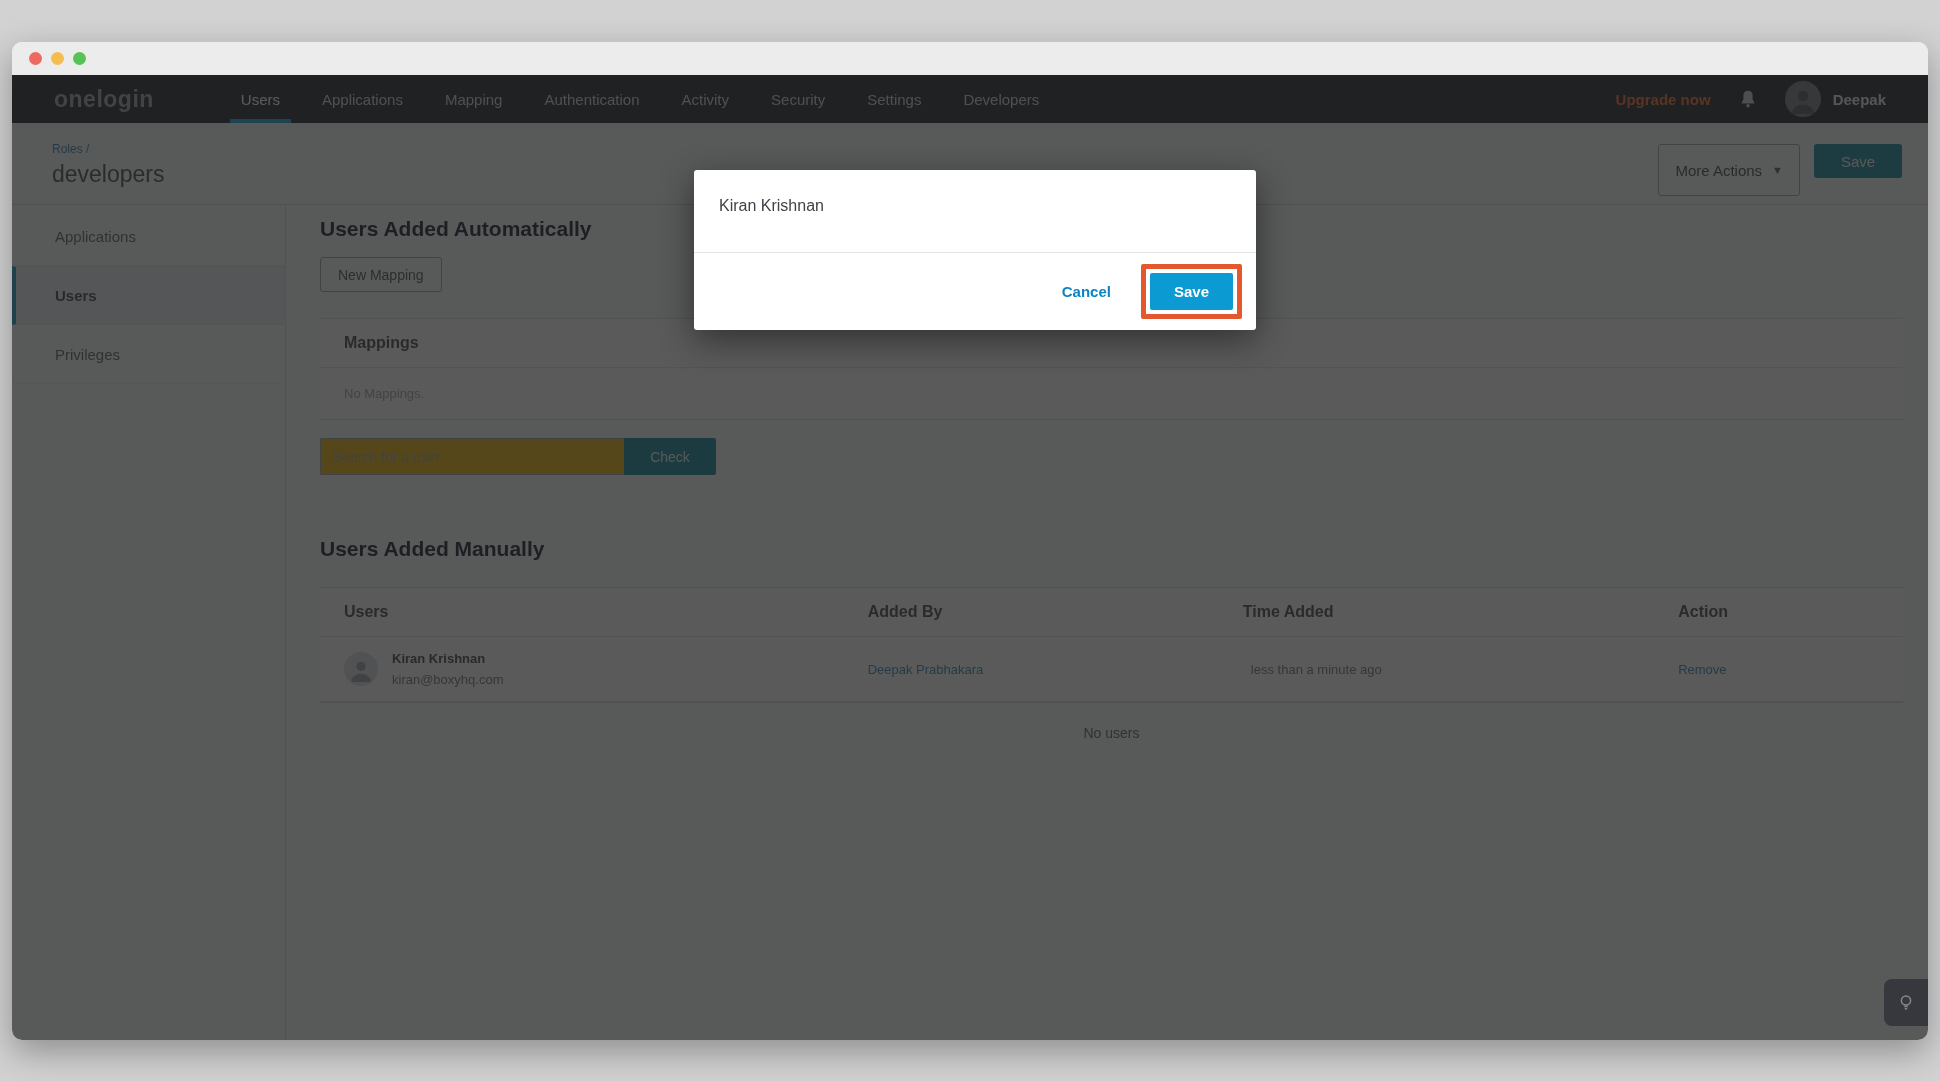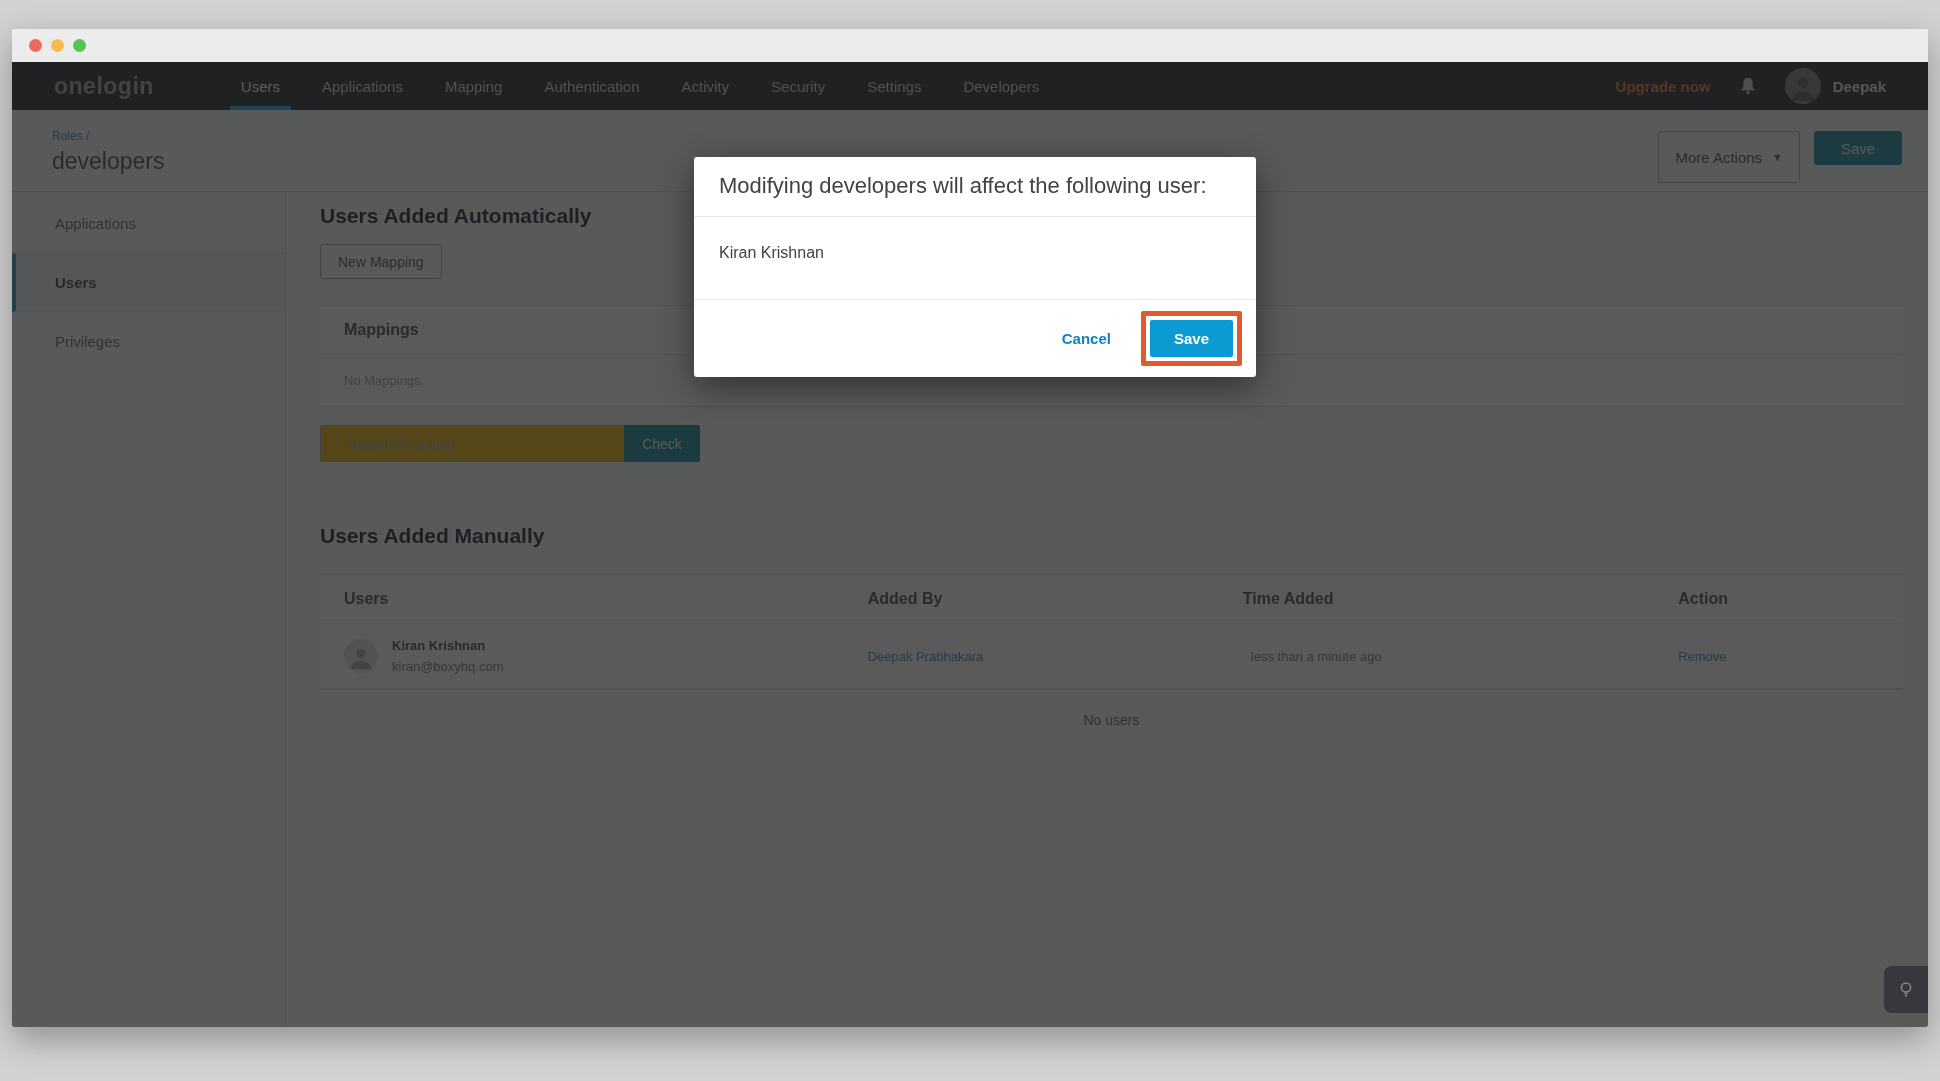--- a/index.html
+++ b/index.html
@@ -1,21 +1,21 @@
 <!DOCTYPE html>
 <html><head>
 <meta charset="utf-8">
 <style>
   * { margin:0; padding:0; box-sizing:border-box; }
   html,body { width:1940px; height:1081px; overflow:hidden; }
   body { background:#d2d2d2; font-family:"Liberation Sans", sans-serif; }
 
   .window {
-    position:absolute; left:12px; top:29px; width:1916px; height:998px;
-    border-radius:2px; overflow:hidden;
+    position:absolute; left:12px; top:42px; width:1916px; height:998px;
+    border-radius:10px; overflow:hidden;
     box-shadow:0 12px 34px rgba(0,0,0,.32);
     background:#f4f5f6;
   }
   .titlebar { height:33px; background:#ececec; display:flex; align-items:center; padding-left:17px; gap:9px; }
   .tl-dot { width:13px; height:13px; border-radius:50%; }
   .tl-red { background:#ee6a5f; }
   .tl-yellow { background:#f5bd4f; }
   .tl-green { background:#56c454; }
 
   .viewport { position:relative; height:965px; background:#f4f5f6; }
@@ -63,23 +63,23 @@
   .tbl { margin-top:26px; border-top:1px solid #d7d9db; border-bottom:1px solid #d7d9db; background:#fafbfb; }
   .tbl-head { display:grid; padding:15px 0; font-size:16px; font-weight:700; color:#3c4448; border-bottom:1px solid #dddfe1; }
   .tbl-empty { padding:18px 24px; font-size:13px; color:#9ba1a6; }
   .cols-1 { grid-template-columns:100%; }
   .cols-4 { grid-template-columns:34.6% 23.7% 27.5% 14.2%; }
   .cell-pad { padding-left:24px; }
 
   .check-title { margin-top:56px; }
   .search-row { margin-top:18px; display:flex; }
   .search-input { width:304px; height:37px; border:1px solid #9aa0a4; border-right:none; border-radius:2px 0 0 2px;
-                  background:#eab308; padding:0 27px; font-size:14px; color:#3f4346; font-family:inherit; }
+                  background:#eab308; padding:0 12px; font-size:14px; color:#3f4346; font-family:inherit; }
   .search-input::placeholder { color:#9aa0a5; }
-  .btn-check { width:76px; height:37px; border:none; border-radius:0 2px 2px 0; background:#0c8296; color:#eef2f3;
+  .btn-check { width:92px; height:37px; border:none; border-radius:0 2px 2px 0; background:#0c8296; color:#eef2f3;
                font-size:14px; cursor:pointer; font-family:inherit; }
 
   .manual-title { margin-top:62px; }
   .user-row { display:grid; align-items:center; padding:14px 0; border-bottom:1px solid #dddfe1; font-size:13px; }
   .user-cell { display:flex; align-items:center; gap:14px; }
   .row-avatar { width:34px; height:34px; border-radius:50%; background:#d9dbde; overflow:hidden; position:relative; flex:0 0 34px; }
   .row-avatar svg { position:absolute; left:4px; top:5px; }
   .user-name { font-weight:700; color:#3c4043; }
   .user-email { margin-top:6px; color:#6d7276; }
   .link { color:#2e85b0; cursor:pointer; text-decoration:none; font-size:13px; }
@@ -216,21 +216,20 @@
     <div class="scrim"></div>
 
     <button class="help-btn">
       <svg width="24" height="24" viewBox="0 0 24 24" style="margin:0 auto; display:block;">
         <circle cx="12" cy="9.5" r="4.6" fill="none" stroke="#85888c" stroke-width="1.5"></circle>
         <path d="M10.3 15.6h3.4 M10.8 17.8h2.4" stroke="#85888c" stroke-width="1.5" fill="none"></path>
       </svg>
     </button>
 
     <div class="modal">
-      <div class="modal-title">Modifying developers will affect the following user:</div>
       <div class="modal-body">Kiran Krishnan</div>
       <div class="modal-footer">
         <span class="cancel-link">Cancel</span>
         <span class="save-annotation">
           <button class="btn-modal-save">Save</button>
         </span>
       </div>
     </div>
 
   </div>

